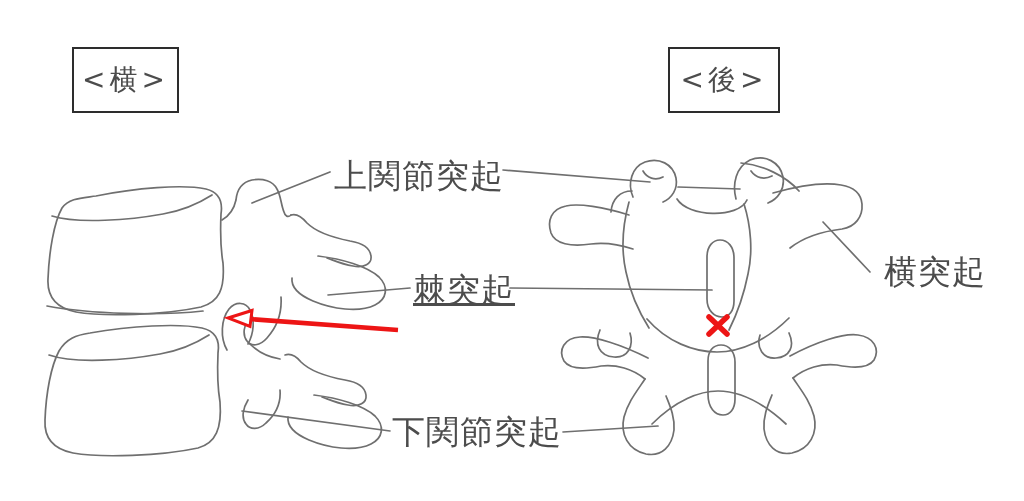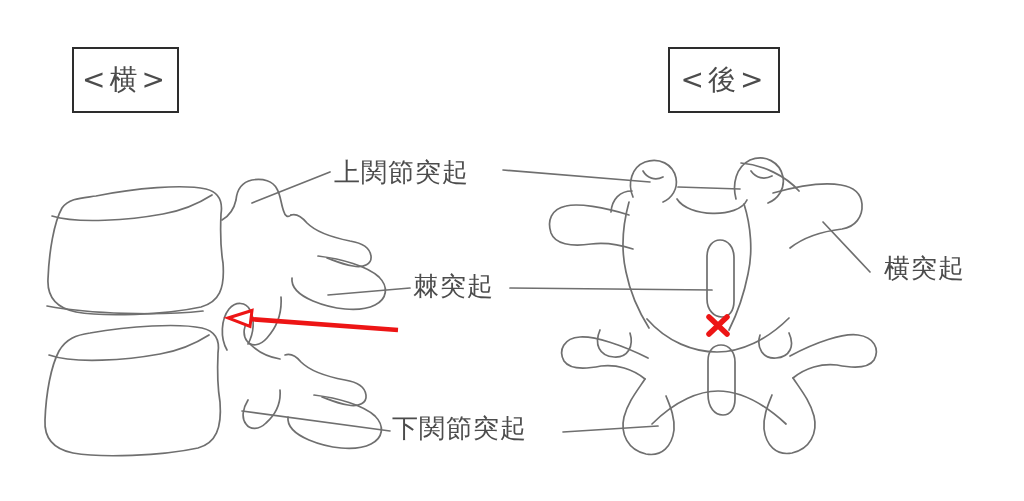--- a/index.html
+++ b/index.html
@@ -19,21 +19,21 @@
   .view-box{
     position:absolute;display:flex;align-items:center;justify-content:center;
     border:2.5px solid var(--box-border,#2d2d2d);
     color:var(--label-text,#4c4c4c);
     font-size:28px;letter-spacing:4px;background:#ffffff;
     box-sizing:border-box;
   }
   .anat-label{
     position:absolute;white-space:nowrap;
     color:var(--label-text,#4c4c4c);
-    font-size:26px;letter-spacing:1px;line-height:1.1;
+    font-size:33px;letter-spacing:1px;line-height:1.1;
   }
 </style>
 </head>
 <body>
 
 <div class="stage">
 
   <svg class="canvas" width="1024" height="501" viewBox="0 0 1024 501">
 
     <g>
@@ -103,16 +103,16 @@
   </svg>
 
   <div class="view-box" style="left:72px;top:47px;width:107px;height:66px;">
     <span>&lt;横&gt;</span>
   </div>
   <div class="view-box" style="left:668px;top:47px;width:112px;height:66px;">
     <span>&lt;後&gt;</span>
   </div>
 
   <div class="anat-label" style="left:334px;top:158px;">上関節突起</div>
-  <div class="anat-label" style="left:413px;top:272px;">棘突起</div>
+  <div class="anat-label" style="left:413px;top:272px;text-decoration:underline;">棘突起</div>
   <div class="anat-label" style="left:392px;top:414px;">下関節突起</div>
   <div class="anat-label" style="left:884px;top:254px;">横突起</div>
 </div>
 
 </body></html>

